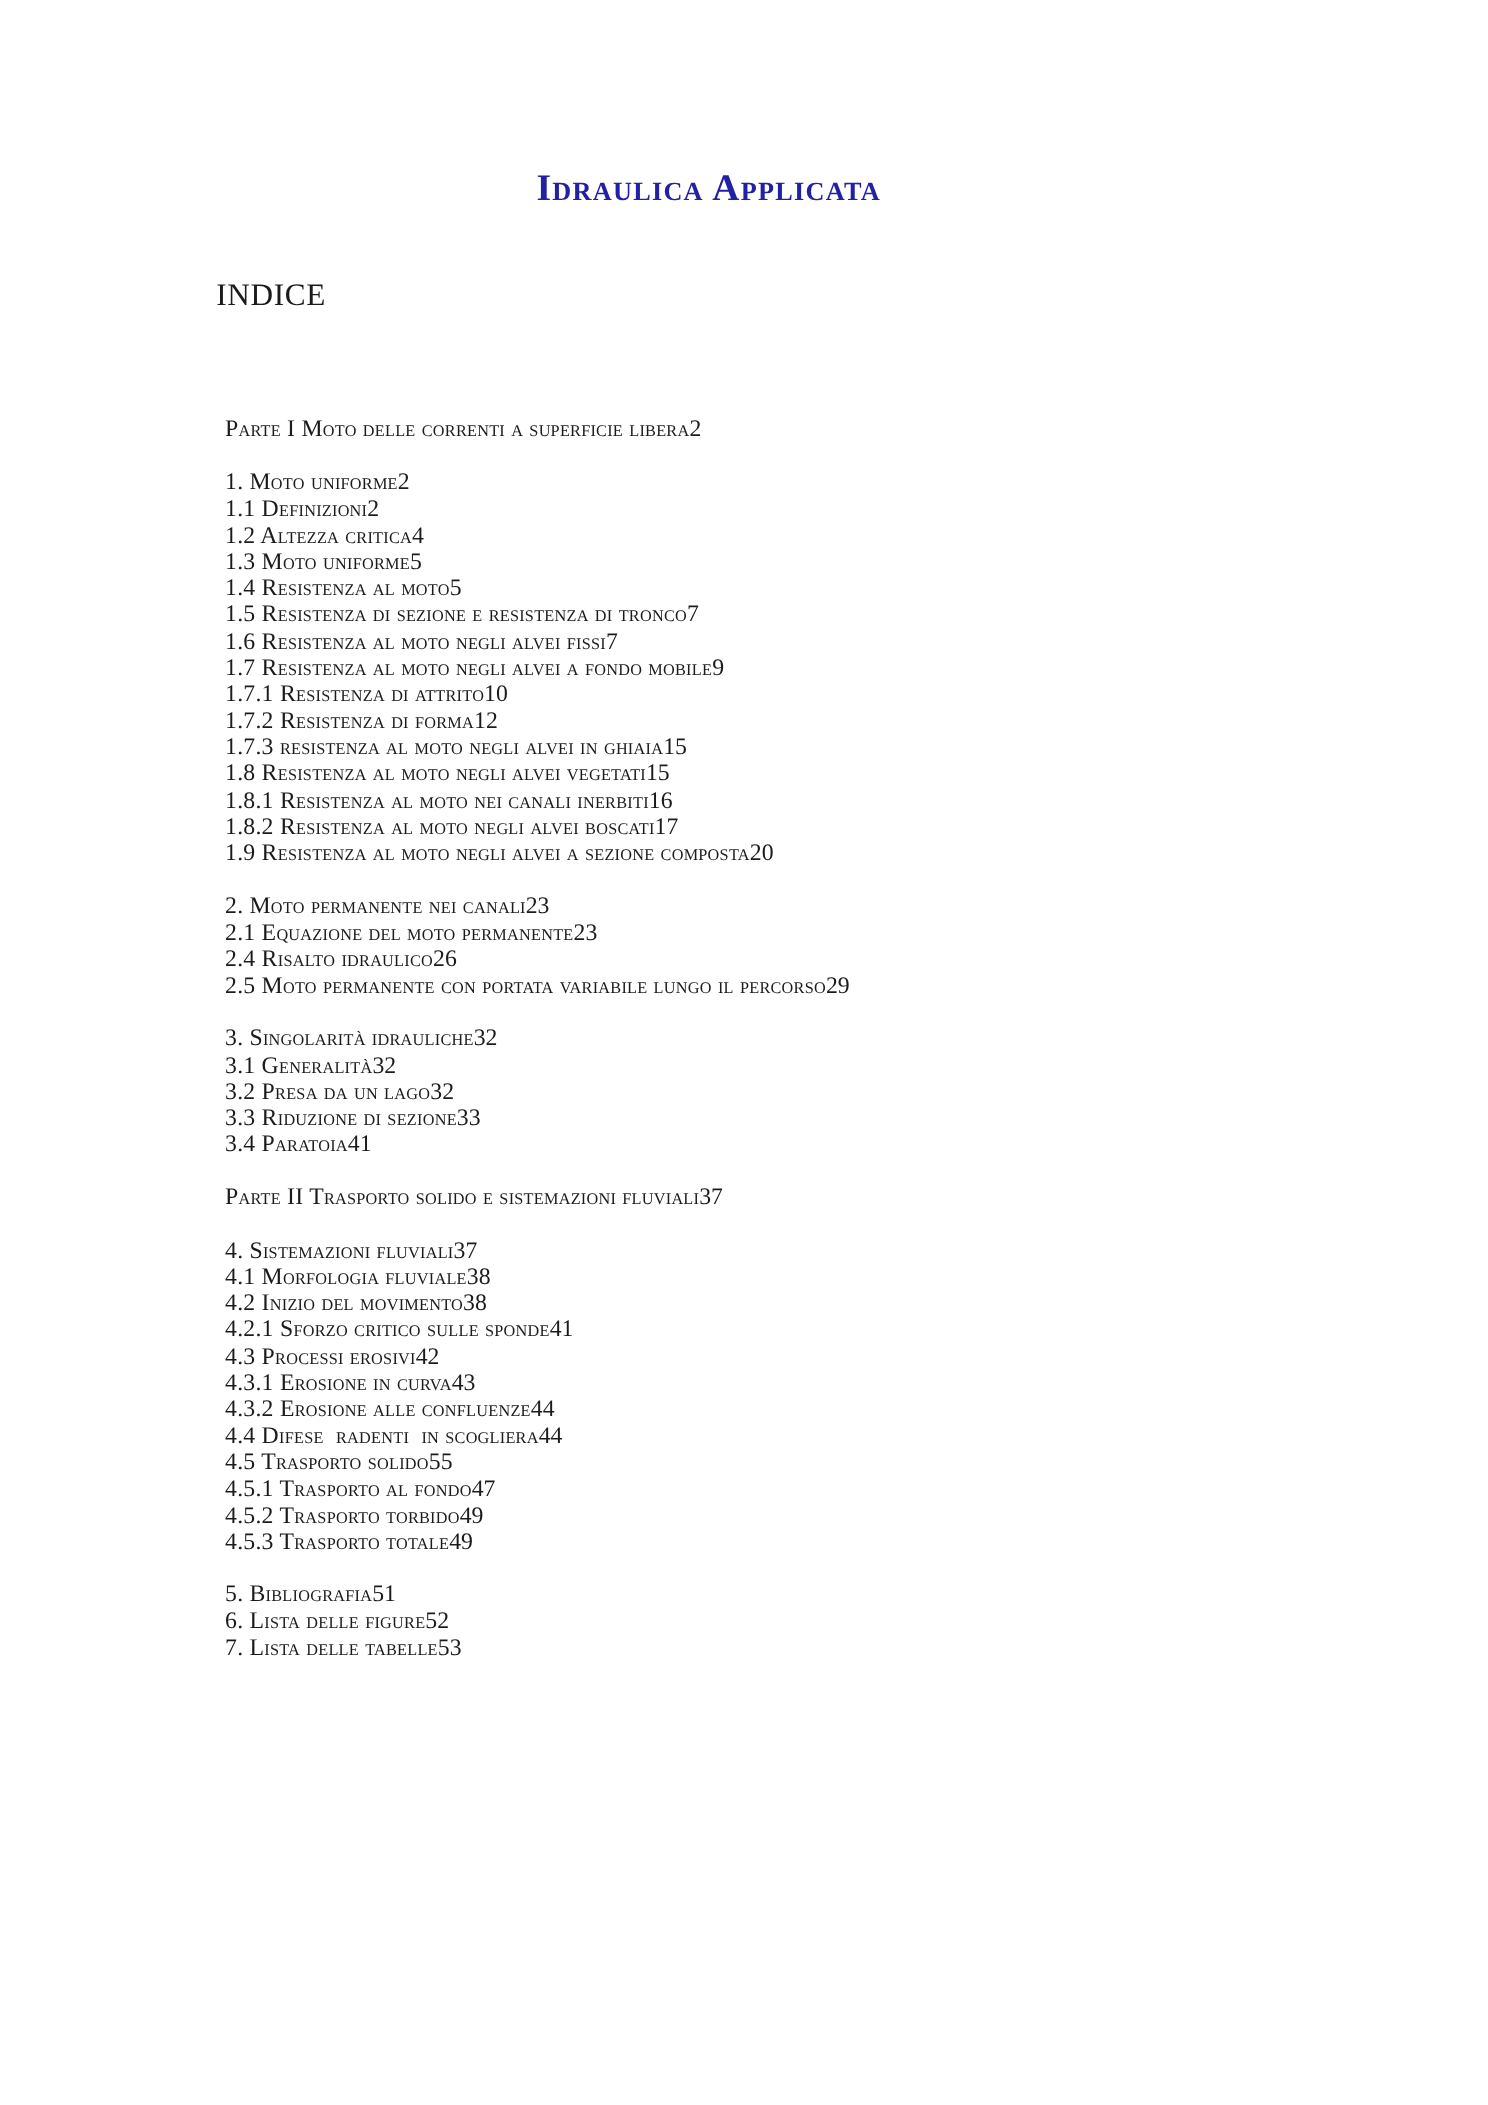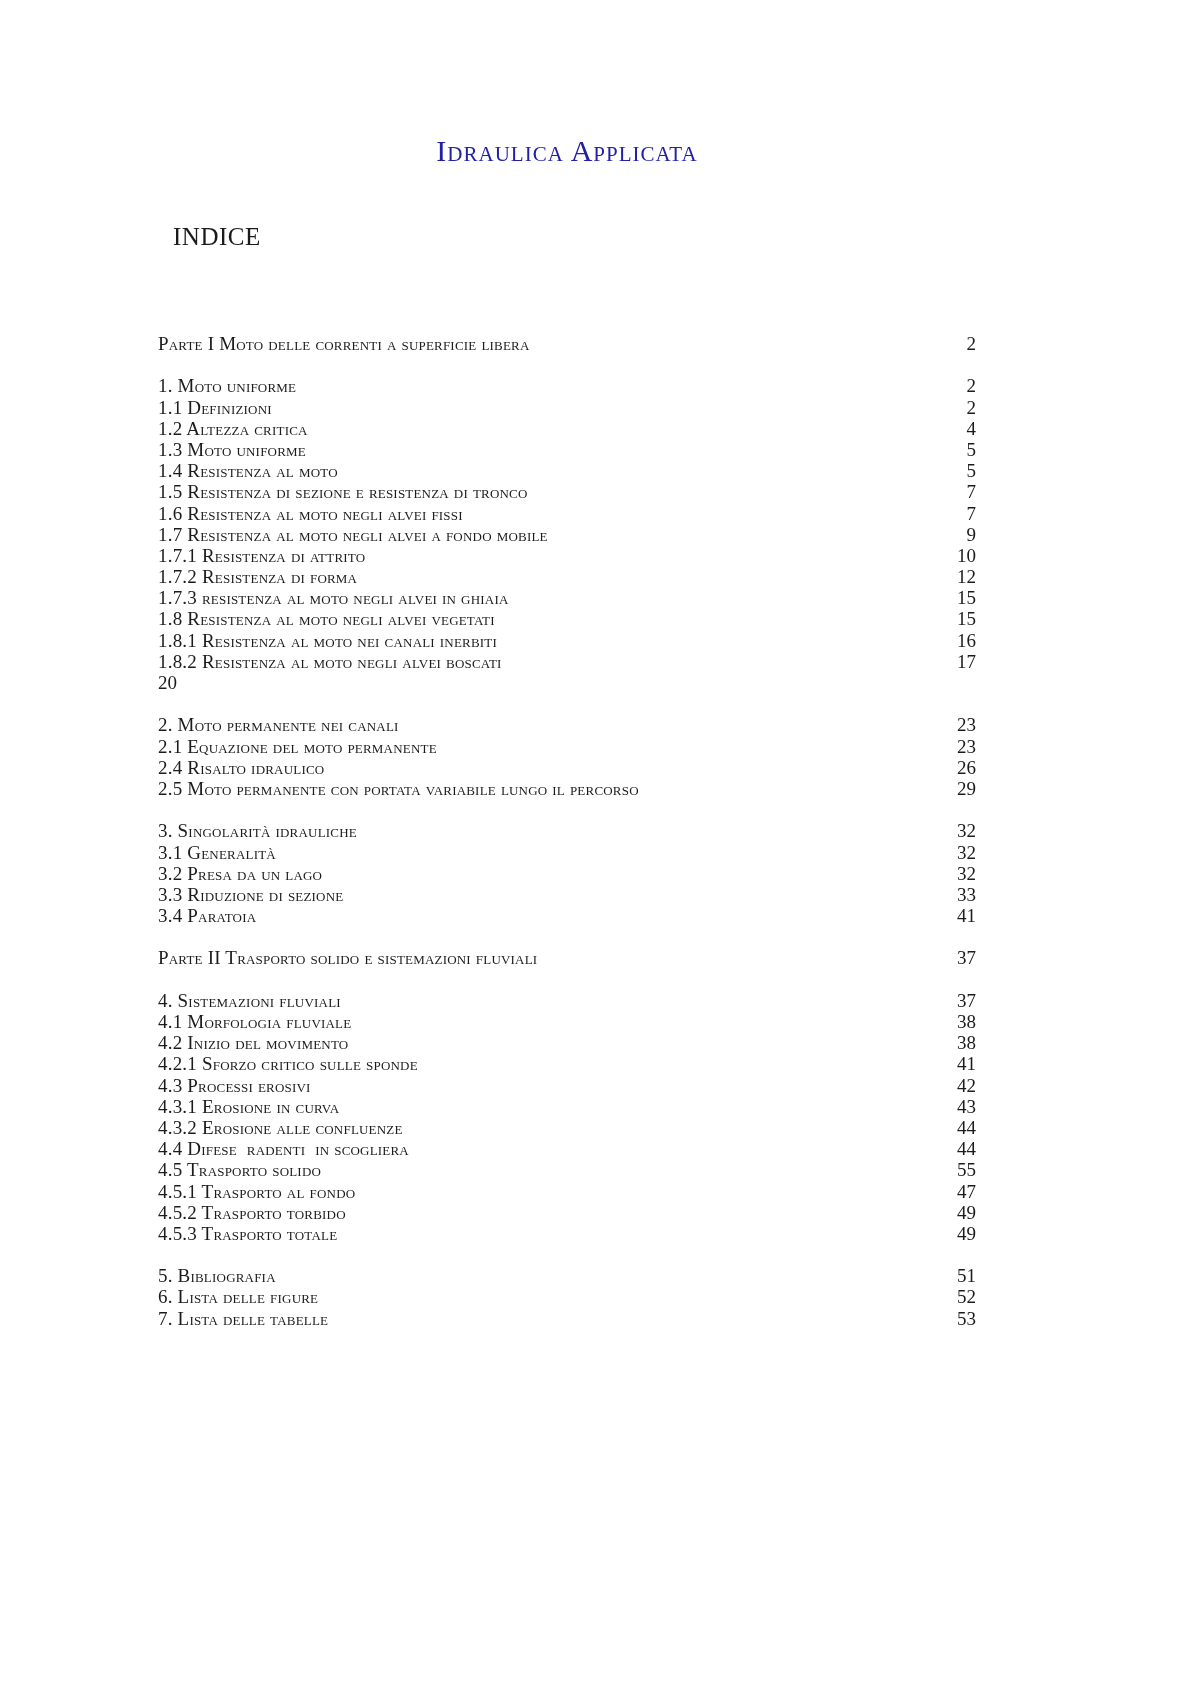--- a/index.html
+++ b/index.html
@@ -23,21 +23,21 @@
   .content {
     position: absolute;
     left: 158px;
     top: 0;
     width: 818px;
   }
   .doc-title {
     margin: 133px 0 0 0;
     text-align: center;
     font-variant: small-caps;
-    font-weight: 400;
+    font-weight: 700;
     font-size: 30px;
     line-height: 36px;
     letter-spacing: 1px;
     color: var(--title_blue, #2120a6);
   }
   .index-heading {
     margin: 53px 0 0 15px;
     font-weight: 400;
     font-size: 25px;
     line-height: 30px;
@@ -46,24 +46,24 @@
   .toc {
     margin-top: 81px;
     font-size: 19px;
     font-variant: small-caps;
   }
   .toc-group + .toc-group {
     margin-top: 21.2px;
   }
   .toc-row {
     display: flex;
-    justify-content: space-between;
     align-items: baseline;
     height: 21.2px;
     line-height: 21.2px;
+    margin-left: 22px;
   }
   .toc-label {
     white-space: pre;
     letter-spacing: 0.2px;
   }
   .toc-page {
     font-variant: normal;
     text-align: right;
   }
 </style>
@@ -132,20 +132,21 @@
           </div>
           <div class="toc-row">
             <span class="toc-label">1.8.1 Resistenza al moto nei canali inerbiti</span>
             <span class="toc-page">16</span>
           </div>
           <div class="toc-row">
             <span class="toc-label">1.8.2 Resistenza al moto negli alvei boscati</span>
             <span class="toc-page">17</span>
           </div>
           <div class="toc-row">
+            <span class="toc-label">1.9 Resistenza al moto negli alvei a sezione composta</span>
             <span class="toc-page">20</span>
           </div>
         </div>
         <div class="toc-group">
           <div class="toc-row">
             <span class="toc-label">2. Moto permanente nei canali</span>
             <span class="toc-page">23</span>
           </div>
           <div class="toc-row">
             <span class="toc-label">2.1 Equazione del moto permanente</span>

